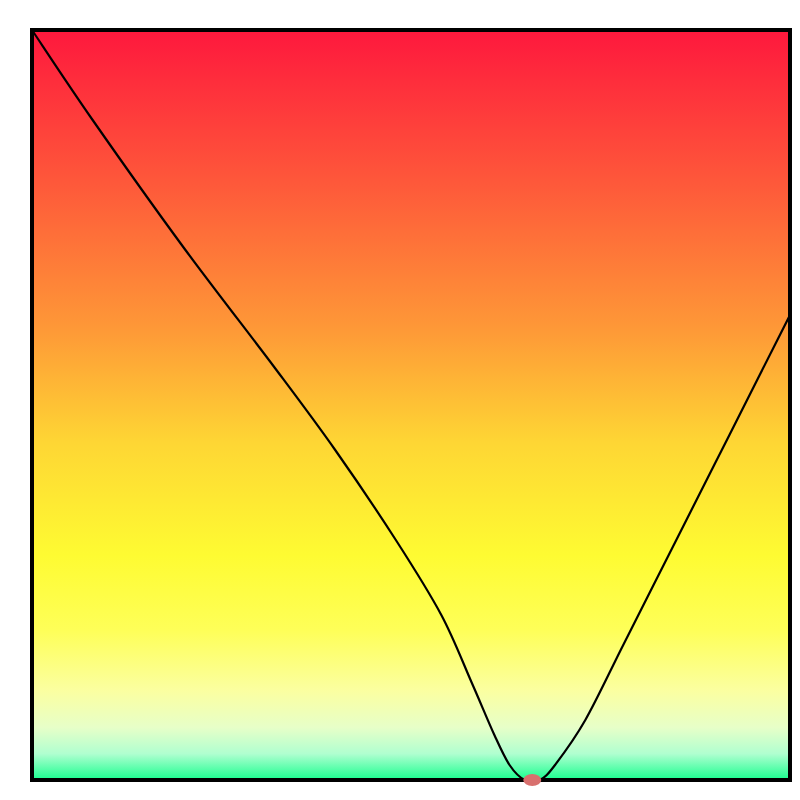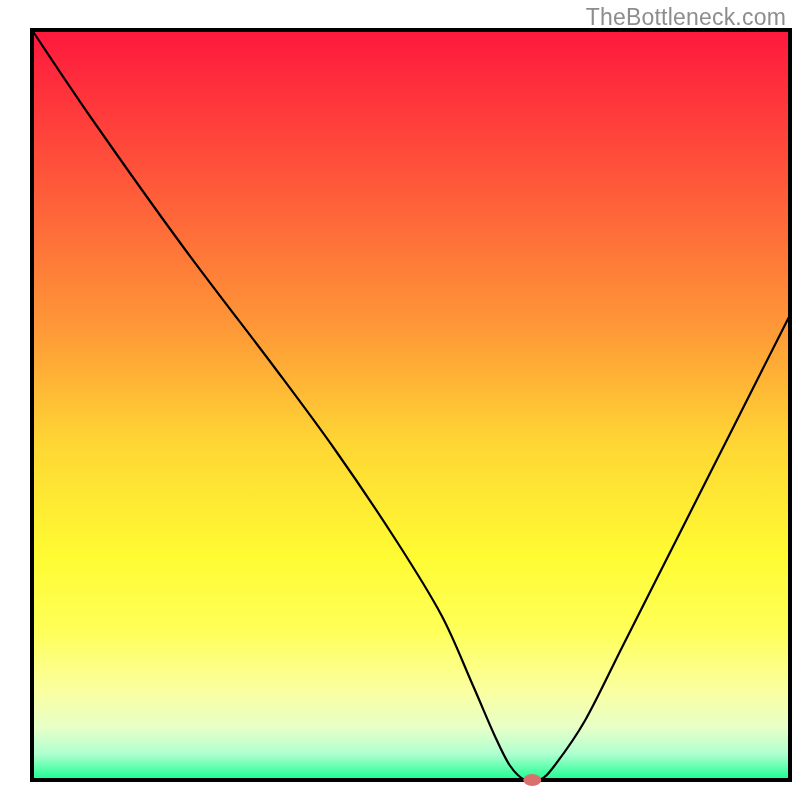--- a/index.html
+++ b/index.html
@@ -26,21 +26,20 @@
   }
   svg {
     position: absolute;
     top: 0;
     left: 0;
   }
 </style>
 </head>
 <body>
 <div class="container">
-  <div class="watermark">TheBottleneck.com</div>
   <svg id="chart-svg" width="800" height="800">
       <defs>
         <linearGradient id="bg-grad" x1="0" y1="0" x2="0" y2="1">
           <stop offset="0%" stop-color="#fe183d"></stop>
           <stop offset="20%" stop-color="#fe573a"></stop>
           <stop offset="40%" stop-color="#fe9937"></stop>
           <stop offset="55.00000000000001%" stop-color="#fed634"></stop>
           <stop offset="70%" stop-color="#fefb32"></stop>
           <stop offset="80%" stop-color="#feff58"></stop>
           <stop offset="88%" stop-color="#fbffa0"></stop>

